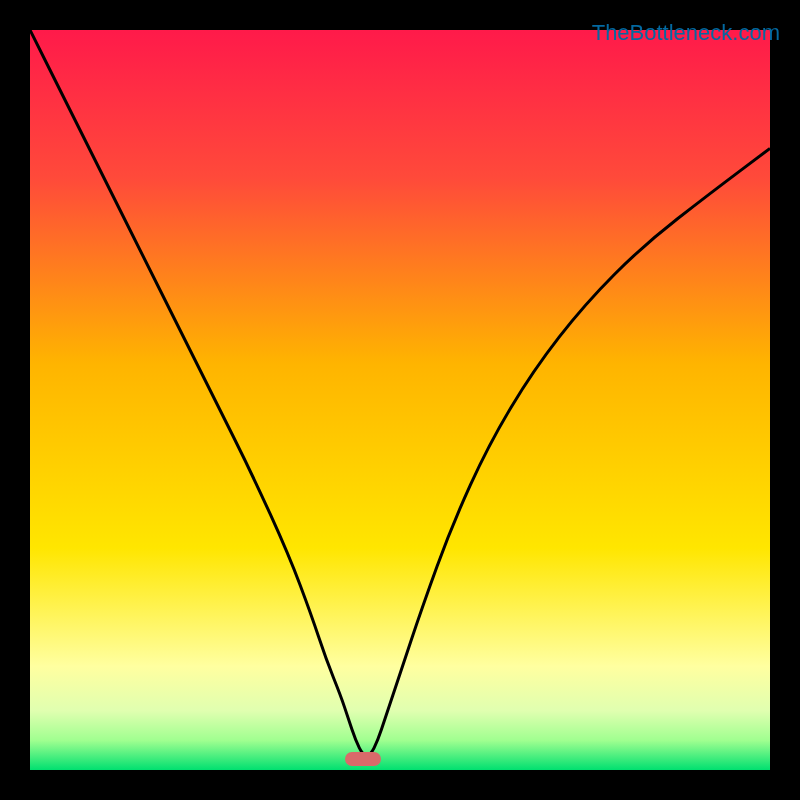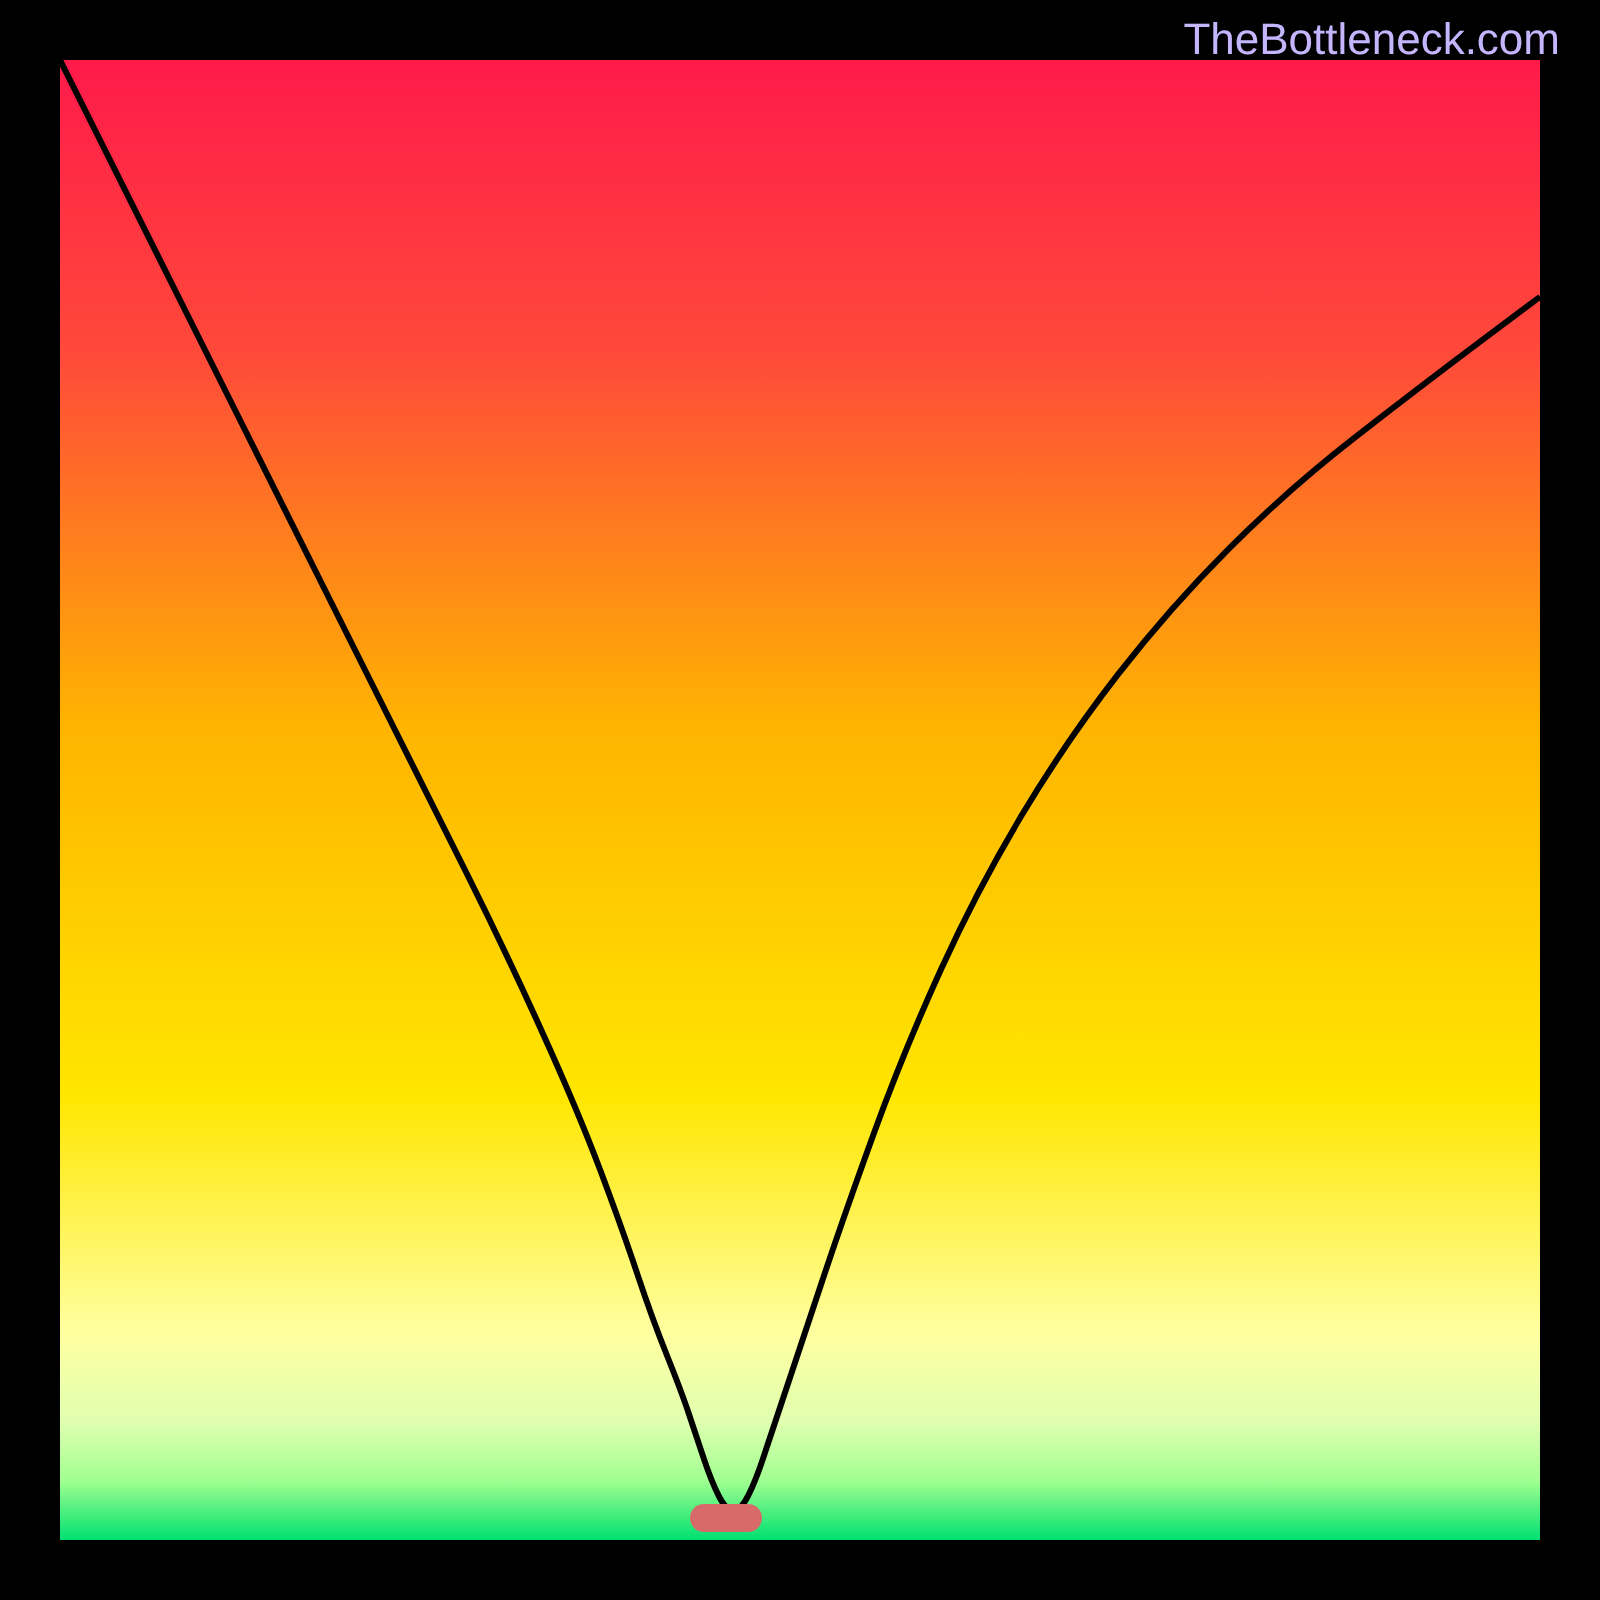--- a/index.html
+++ b/index.html
@@ -6,23 +6,23 @@
     margin: 0;
     padding: 0;
     width: 800px;
     height: 800px;
     background: #000;
     position: relative;
     font-family: Arial, sans-serif;
   }
   .watermark {
     position: absolute;
-    top: 7px;
+    top: 20px;
     right: 20px;
-    color: #c4b5fd;
+    color: #0369a1;
     font-size: 22px;
     z-index: 10;
   }
   .plot-area {
     position: absolute;
     left: 30px;
     top: 30px;
     width: 740px;
     height: 740px;
     overflow: hidden;

